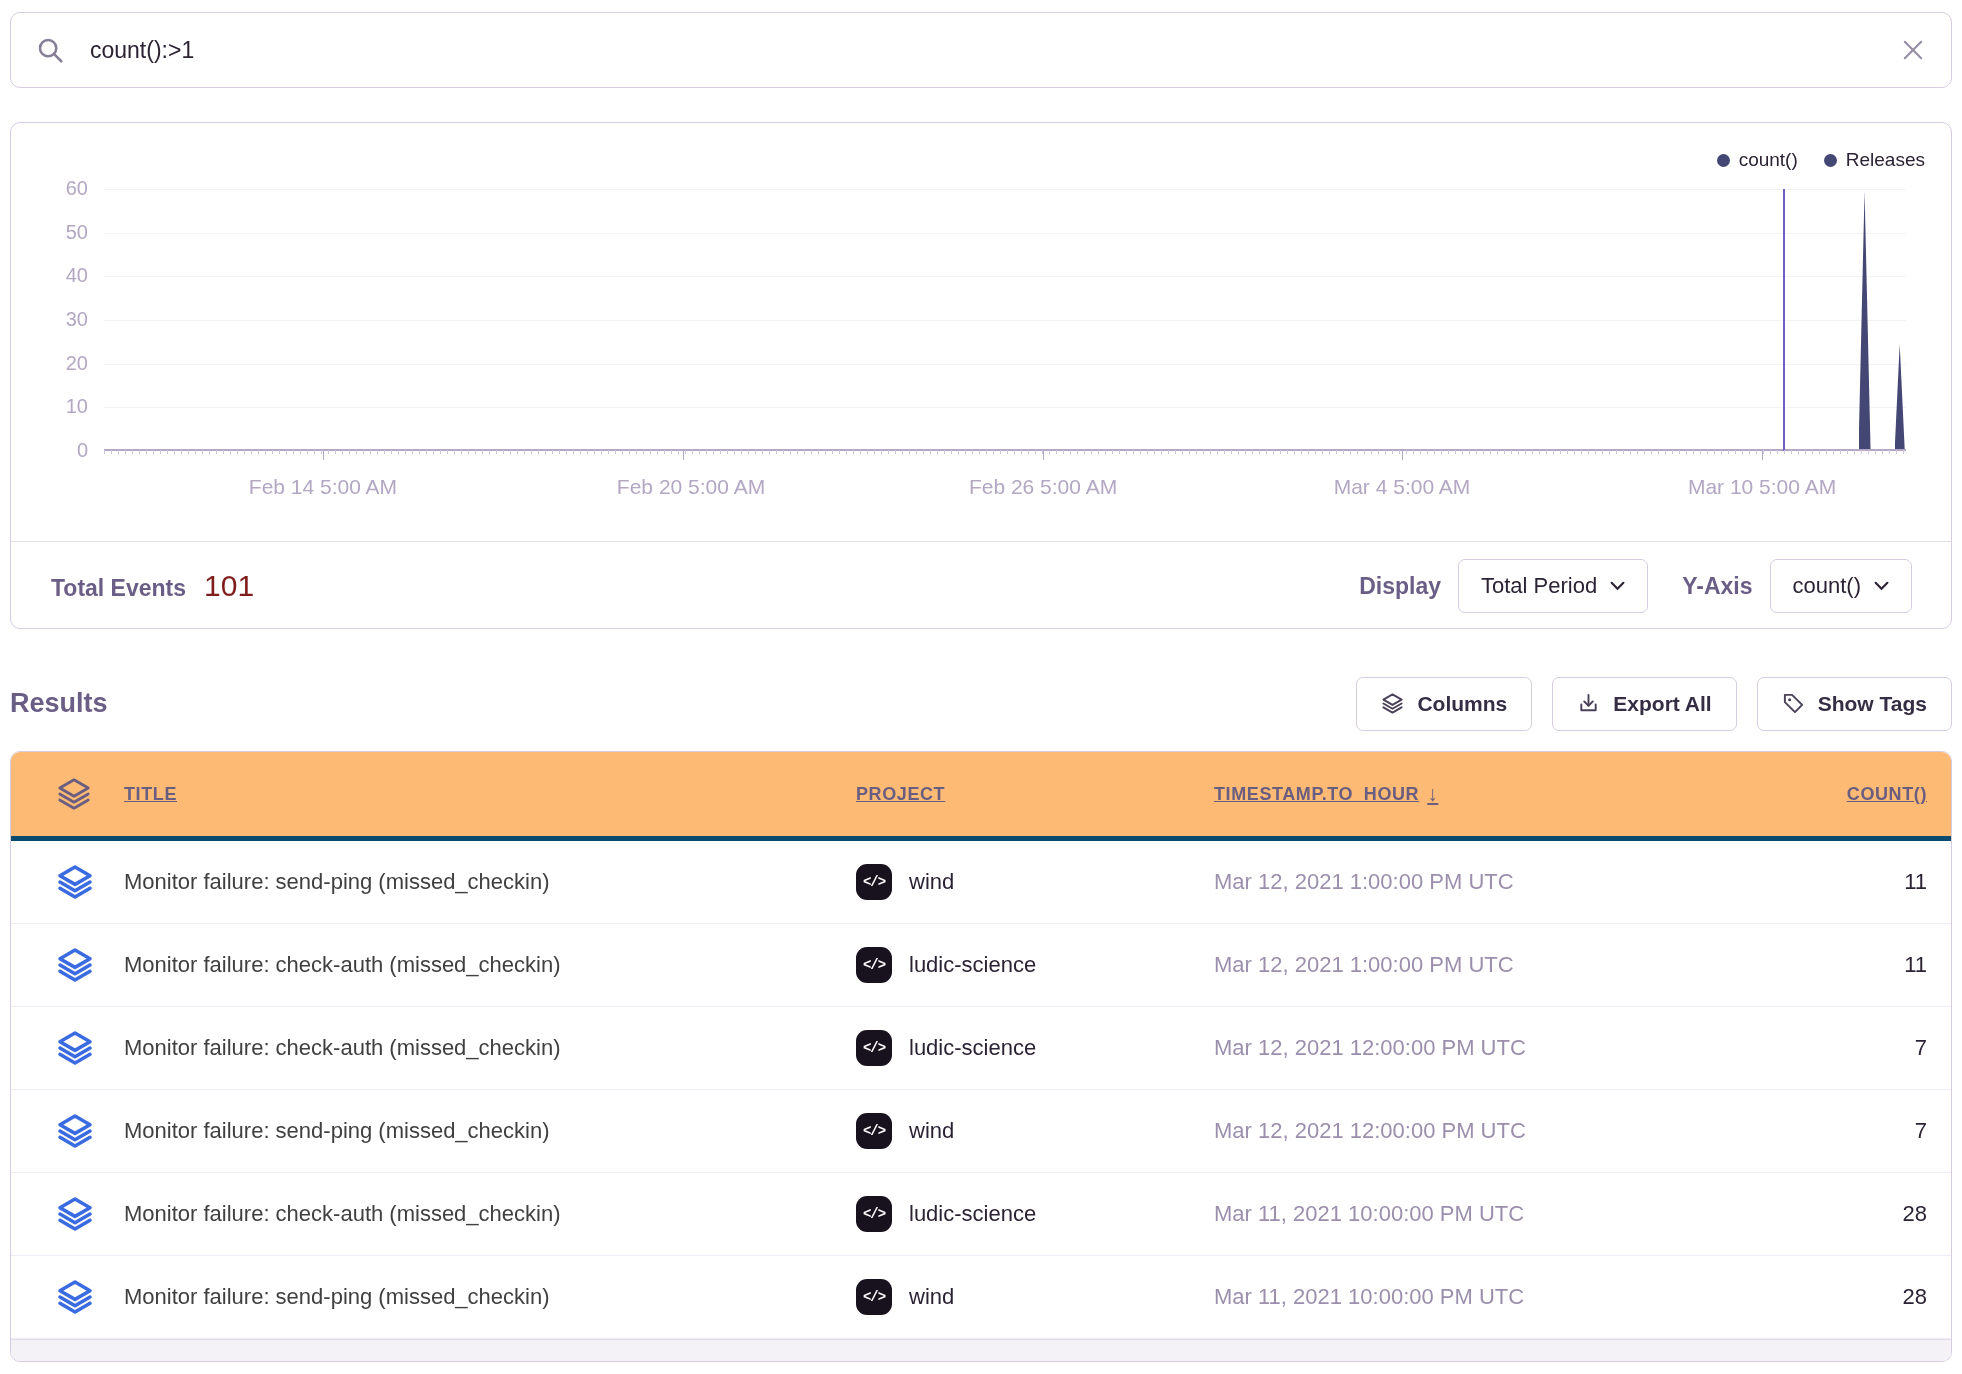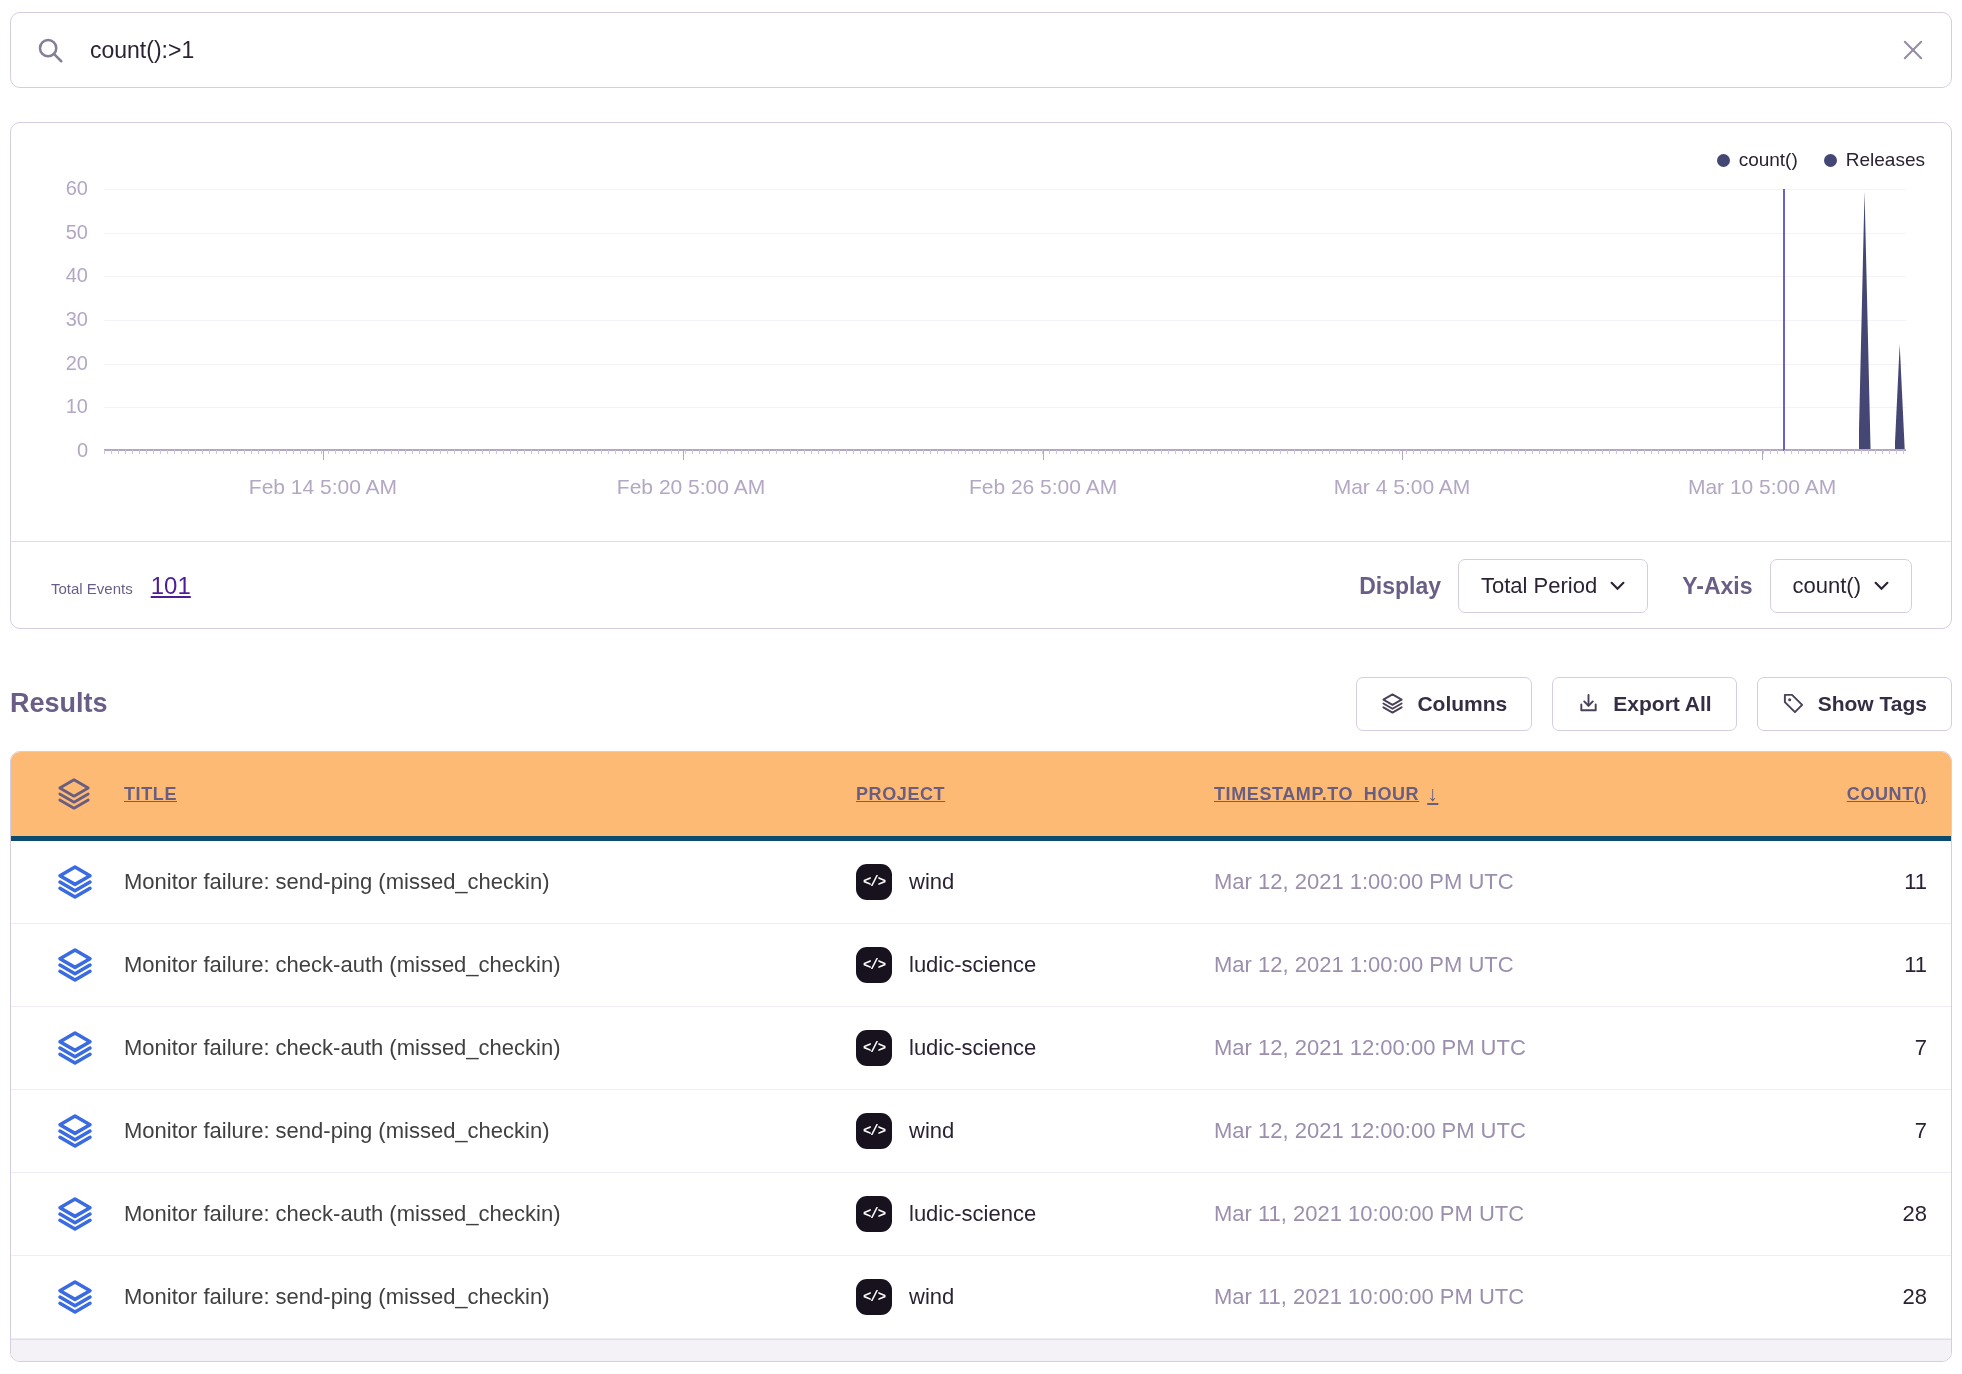--- a/index.html
+++ b/index.html
@@ -33,22 +33,22 @@
   .xtick { position:absolute; top:262px; width:1px; height:9px; background:#b3a7c3; }
   .xlabels { position:absolute; left:93px; top:352px; width:1802px; height:28px; }
   .xlab { position:absolute; transform:translateX(-50%); font-size:21px; color:#b3a7c3; white-space:nowrap; }
   .vline { position:absolute; top:0; width:2px; height:262px; }
   .spike { position:absolute; bottom:0; clip-path:polygon(50% 0,100% 100%,0 100%); }
 
   .panel-divider { position:absolute; left:0; top:418px; width:100%; height:1px; background:#e3dcea; }
   .panel-footer { position:absolute; left:0; top:419px; width:100%; height:88px;
     display:flex; align-items:center; justify-content:space-between; padding:0 39px 0 40px; }
   .total-events { display:flex; align-items:baseline; gap:18px; }
-  .total-events .label { font-size:15px; font-weight:normal; color:#6b5e86; }
-  .total-events .value { font-size:24px; color:#4c1d95;text-decoration:underline; }
+  .total-events .label { font-size:23px; font-weight:bold; color:#6b5e86; }
+  .total-events .value { font-size:30px; color:#7f1d1d; }
   .footer-controls { display:flex; align-items:center; }
   .ctl-label { font-size:23px; font-weight:bold; color:#6b5e86; margin-right:17px; }
   .dropdown { height:54px; background:#fff; border:1px solid #d6cde1; border-radius:7px;
     display:flex; align-items:center; gap:13px; padding:0 22px; font-size:22px; color:#2b2233;
     font-family:inherit; cursor:pointer; }
   .dropdown.first { margin-right:34px; }
   .chev { display:flex; color:#2b2233; }
 
   
   .results-row { position:absolute; left:10px; top:666px; width:1942px; height:75px;

